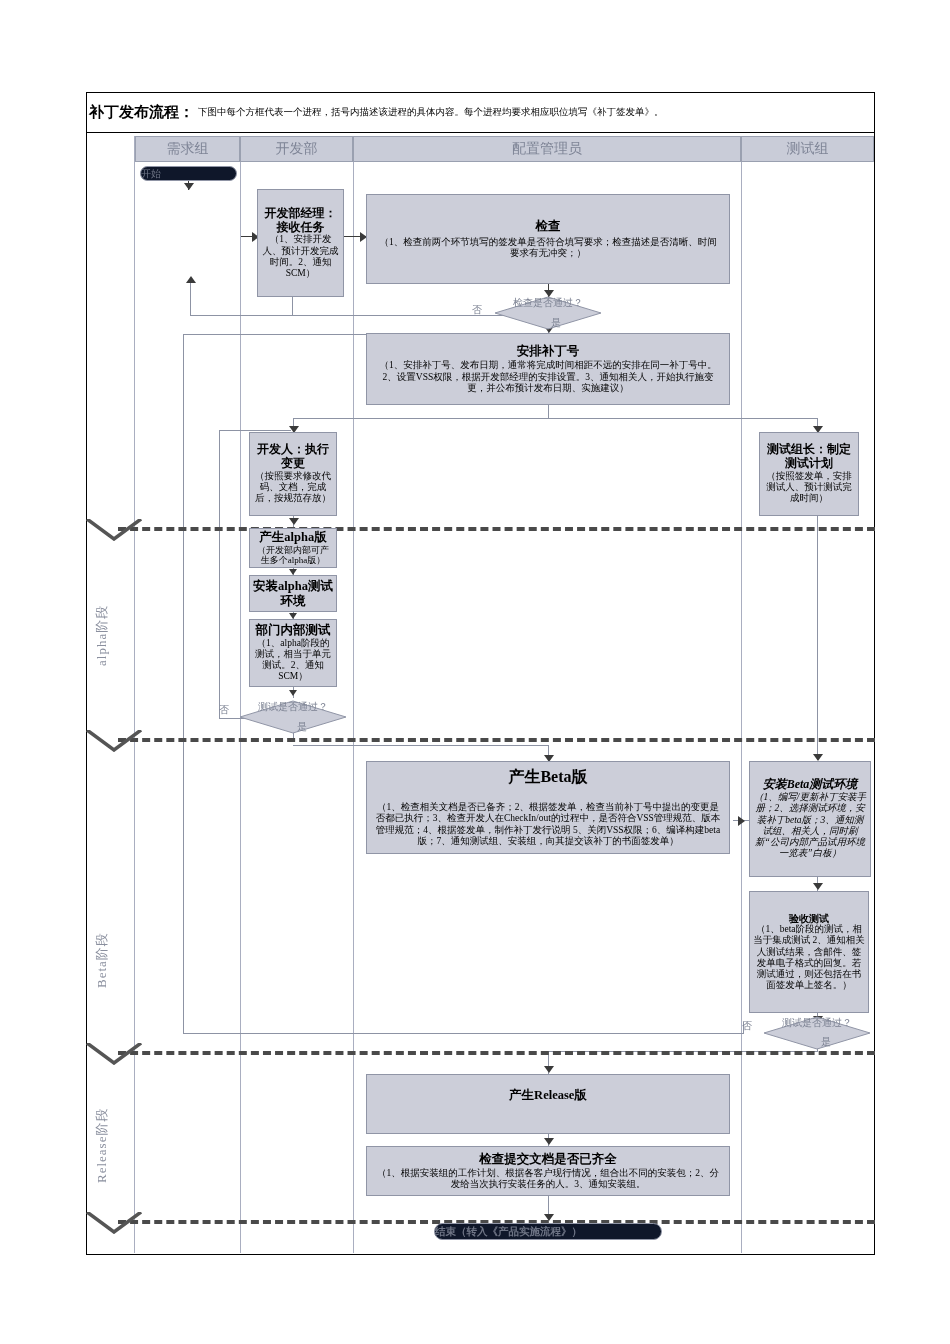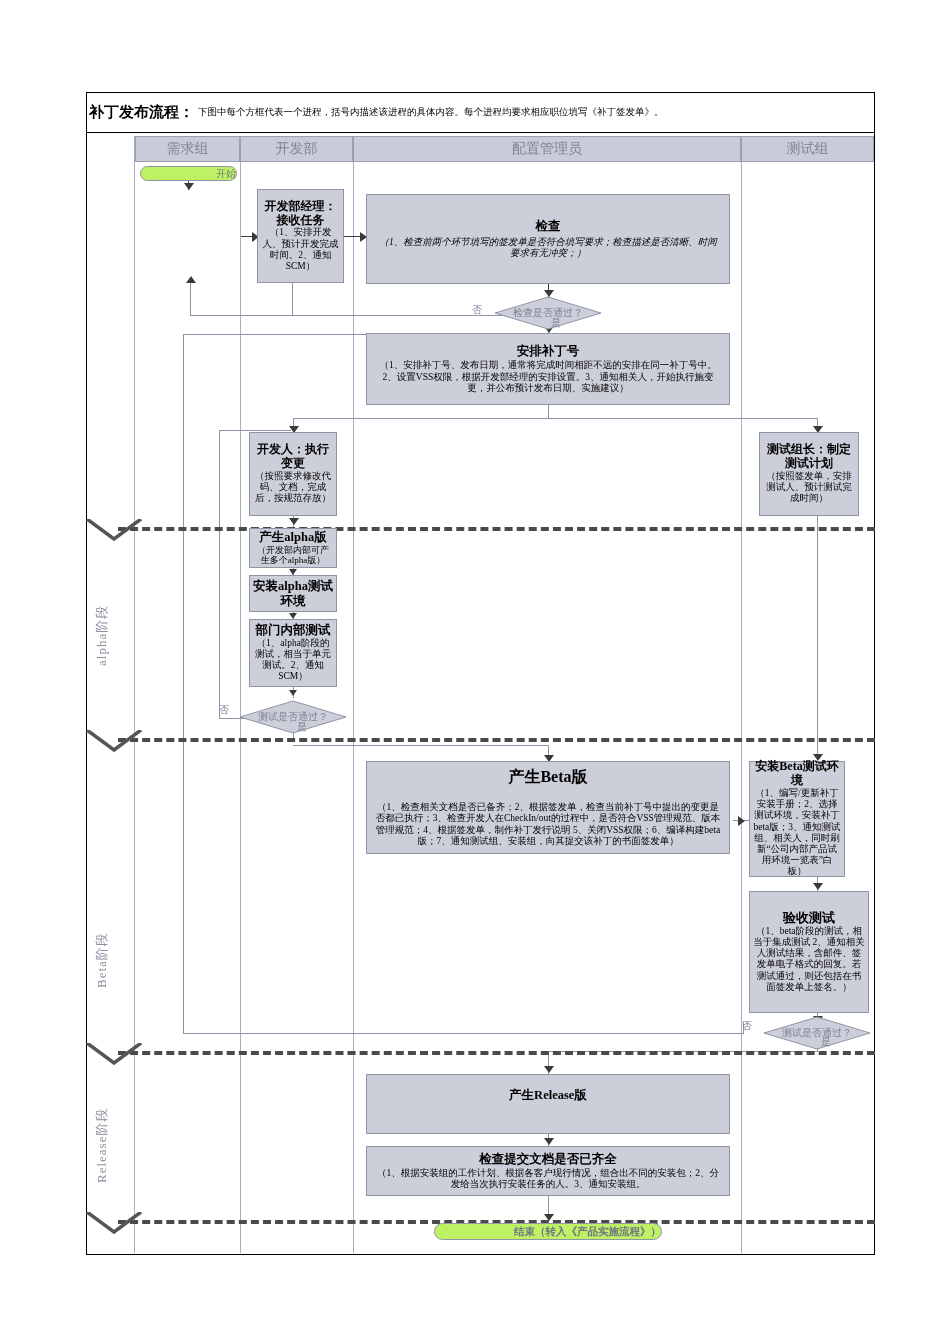--- a/index.html
+++ b/index.html
@@ -32,29 +32,29 @@
 
   
   .box{position:absolute;background:#ccced9;border:1px solid #9095a6;
        box-sizing:border-box;text-align:center;color:#000;
        display:flex;flex-direction:column;align-items:center;justify-content:center;
        padding:1px 3px;}
   .box .bt{font-weight:bold;line-height:1.15;}
   .box .bd{line-height:1.18;}
 
   
-  .term{position:absolute;background:#bef264;border:1px solid #9095a6;
+  .term{position:absolute;background:#0f172a;border:1px solid #9095a6;
         border-radius:12px;box-sizing:border-box;display:flex;
-        align-items:center;justify-content:flex-end;color:#6e7485;}
+        align-items:center;justify-content:flex-start;color:#6e7485;}
 
   
   .dia{position:absolute;}
   .dia svg{display:block;}
   .dia .dlabel{position:absolute;left:0;top:0;width:100%;height:100%;
-       display:flex;align-items:center;justify-content:center;
+       display:flex;justify-content:center;
        font-size:10px;color:#7b8192;}
 
   
   .ln{position:absolute;background:#8d93a4;}
   .ln.v{width:1px;}
   .ln.h{height:1px;}
   .arr{position:absolute;width:0;height:0;
        border-left:5px solid transparent;border-right:5px solid transparent;
        border-top:7px solid #3a3a3a;}
   .arr.right{border:0;border-top:5px solid transparent;border-bottom:5px solid transparent;
@@ -213,28 +213,28 @@
 
   <div class="phase-lbl" style="top:540px;height:190px;">alpha阶段</div>
   <div class="phase-lbl" style="top:880px;height:160px;">Beta阶段</div>
   <div class="phase-lbl" style="top:1080px;height:130px;">Release阶段</div>
 
   <div class="term" style="left:140px;top:166px;width:97px;height:15px;font-size:10px;">
     <span>开始</span>
   </div>
 
 
-  <div class="box" style="left:257px;top:189px;width:87px;height:94px;font-size:9.5px;">
+  <div class="box" style="left:257px;top:189px;width:87px;height:108px;font-size:9.5px;">
     <div class="bt" style="font-size:12px;">开发部经理：接收任务</div>
     <div class="bd">（1、安排开发人、预计开发完成时间。2、通知SCM）</div>
   </div>
 
   <div class="box" style="left:366px;top:194px;width:364px;height:90px;font-size:9.5px;">
     <div class="bt" style="font-size:12.5px;margin-bottom:4px;">检查</div>
-    <div class="bd" style="max-width:340px;font-style:italic;">（1、检查前两个环节填写的签发单是否符合填写要求；检查描述是否清晰、时间要求有无冲突；）</div>
+    <div class="bd" style="max-width:340px;">（1、检查前两个环节填写的签发单是否符合填写要求；检查描述是否清晰、时间要求有无冲突；）</div>
   </div>
 
   <div class="dia" style="left:494px;top:296px;width:108px;height:34px;">
     <svg width="108" height="34" viewBox="0 0 108 34">
       <polygon points="54,1 107,17 54,33 1,17" fill="#ccced9" stroke="#9095a6" stroke-width="1"></polygon>
     </svg>
     <div class="dlabel">
         <span>检查是否通过？</span>
       </div>
   </div>
@@ -279,27 +279,27 @@
       </div>
   </div>
   <div style="position:absolute;left:219px;top:703px;font-size:10px;color:#7b8192;">否</div>
   <div style="position:absolute;left:297px;top:720px;font-size:10px;color:#7b8192;">是</div>
 
   <div class="box" style="left:366px;top:761px;width:364px;height:93px;font-size:9.5px;">
     <div class="bt" style="font-size:16px;margin-bottom:16px;">产生Beta版</div>
     <div class="bd" style="max-width:350px;">（1、检查相关文档是否已备齐；2、根据签发单，检查当前补丁号中提出的变更是否都已执行；3、检查开发人在CheckIn/out的过程中，是否符合VSS管理规范、版本管理规范；4、根据签发单，制作补丁发行说明 5、关闭VSS权限；6、编译构建beta版；7、通知测试组、安装组，向其提交该补丁的书面签发单）</div>
   </div>
 
-  <div class="box" style="left:749px;top:761px;width:96px;height:116px;font-size:9.5px;">
+  <div class="box" style="left:749px;top:761px;width:122px;height:116px;font-size:9.5px;font-style:italic;">
     <div class="bt" style="font-size:12px;">安装Beta测试环境</div>
     <div class="bd">（1、编写/更新补丁安装手册；2、选择测试环境，安装补丁beta版；3、通知测试组、相关人，同时刷新“公司内部产品试用环境一览表”白板）</div>
   </div>
 
   <div class="box" style="left:749px;top:891px;width:120px;height:122px;font-size:9.5px;">
-    <div class="bt" style="font-size:13px;">验收测试</div>
+    <div class="bt" style="font-size:10px;">验收测试</div>
     <div class="bd">（1、beta阶段的测试，相当于集成测试 2、通知相关人测试结果，含邮件、签发单电子格式的回复。若测试通过，则还包括在书面签发单上签名。）</div>
   </div>
 
   <div class="dia" style="left:763px;top:1016px;width:108px;height:34px;">
     <svg width="108" height="34" viewBox="0 0 108 34">
       <polygon points="54,1 107,17 54,33 1,17" fill="#ccced9" stroke="#9095a6" stroke-width="1"></polygon>
     </svg>
     <div class="dlabel">
         <span>测试是否通过？</span>
       </div>

